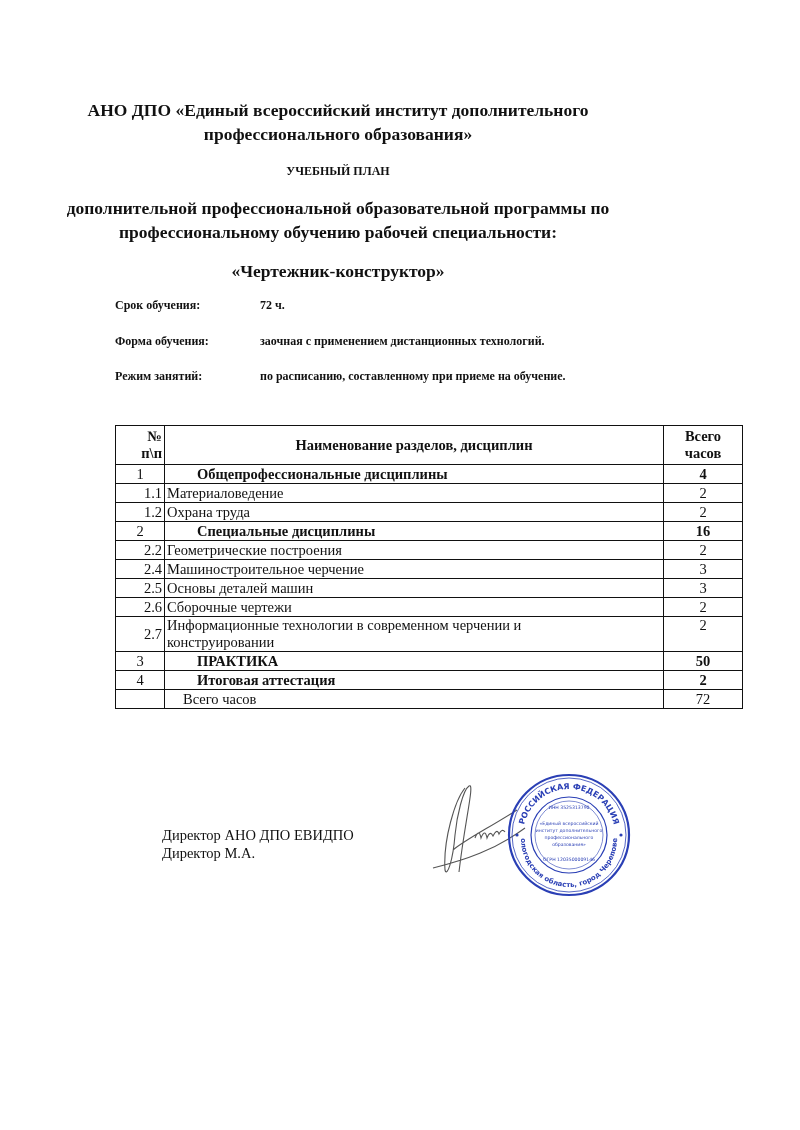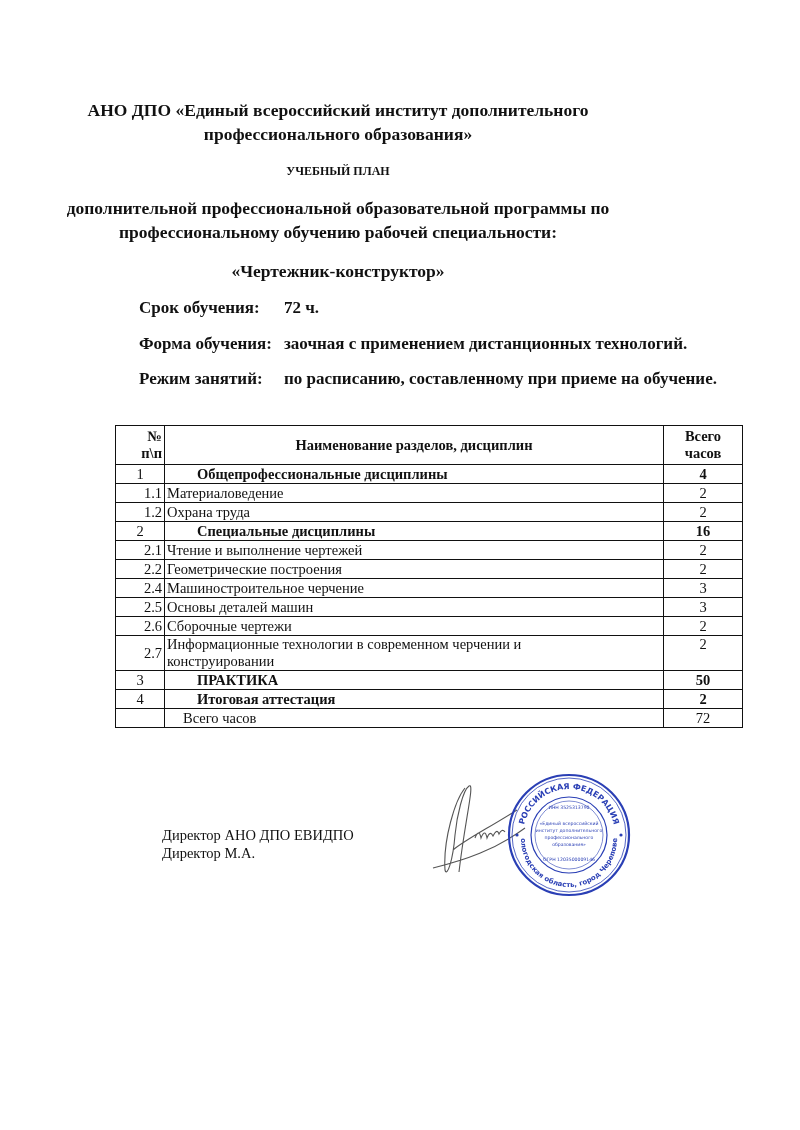--- a/index.html
+++ b/index.html
@@ -3,21 +3,21 @@
 <meta charset="utf-8">
 <style>
   html, body { margin: 0; padding: 0; background: #ffffff; }
   body { width: 800px; height: 1130px; position: relative; overflow: hidden;
          font-family: "Liberation Serif", "DejaVu Serif", serif; color: #111; }
   .center { position: absolute; left: 0; width: 676px; text-align: center; font-weight: bold; }
   .org { top: 98px; font-size: 17.5px; line-height: 24px; }
   .title { top: 164px; font-size: 12px; }
   .subtitle { top: 196px; font-size: 17.5px; line-height: 24px; }
   .program { top: 261px; font-size: 17.5px; }
-  .meta { position: absolute; left: 115px; font-size: 17px; font-weight: bold; margin-left: 24px; }
+  .meta { position: absolute; left: 115px; font-size: 12px; font-weight: bold; }
   .meta .lbl { display: inline-block; width: 145px; }
   .m1 { top: 298px; } .m2 { top: 334px; } .m3 { top: 369px; }
 
   table.plan { position: absolute; left: 115px; top: 425px; width: 628px;
                border-collapse: collapse; font-size: 14.5px; }
   table.plan td, table.plan th { border: 1.2px solid #111; padding: 0 2px; line-height: 17px; height: 18px; }
   table.plan th { font-weight: bold; height: 38px; }
   .c-num { width: 44px; text-align: right; }
   .c-hours { width: 74px; text-align: center; font-family: Liberation Serif, serif; }
   th.c-num, th.c-hours { text-align: right; padding-right: 3px; line-height: 19px; }
@@ -84,25 +84,20 @@
     </tr>
     <tr>
       <td class="c-num">1.2</td>
       <td class="name">Охрана труда</td>
       <td class="c-hours">2</td>
     </tr>
     <tr class="sec">
       <td class="c-num">2</td>
       <td class="name">Специальные дисциплины</td>
       <td class="c-hours">16</td>
-    </tr>
-    <tr>
-      <td class="c-num">2.1</td>
-      <td class="name">Чтение и выполнение чертежей</td>
-      <td class="c-hours">2</td>
     </tr>
     <tr>
       <td class="c-num">2.2</td>
       <td class="name">Геометрические построения</td>
       <td class="c-hours">2</td>
     </tr>
     <tr>
       <td class="c-num">2.4</td>
       <td class="name">Машиностроительное черчение</td>
       <td class="c-hours">3</td>

